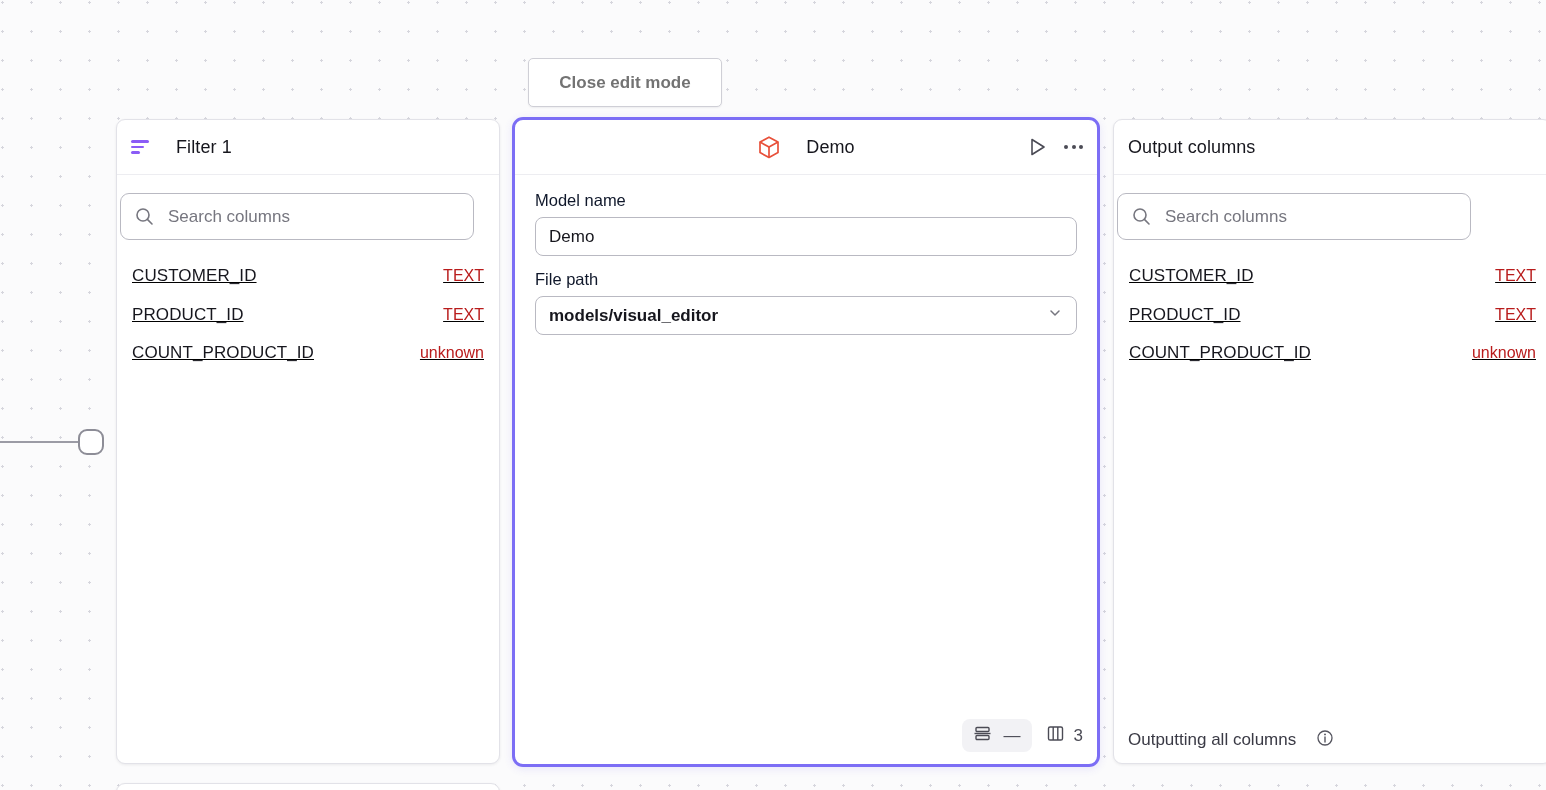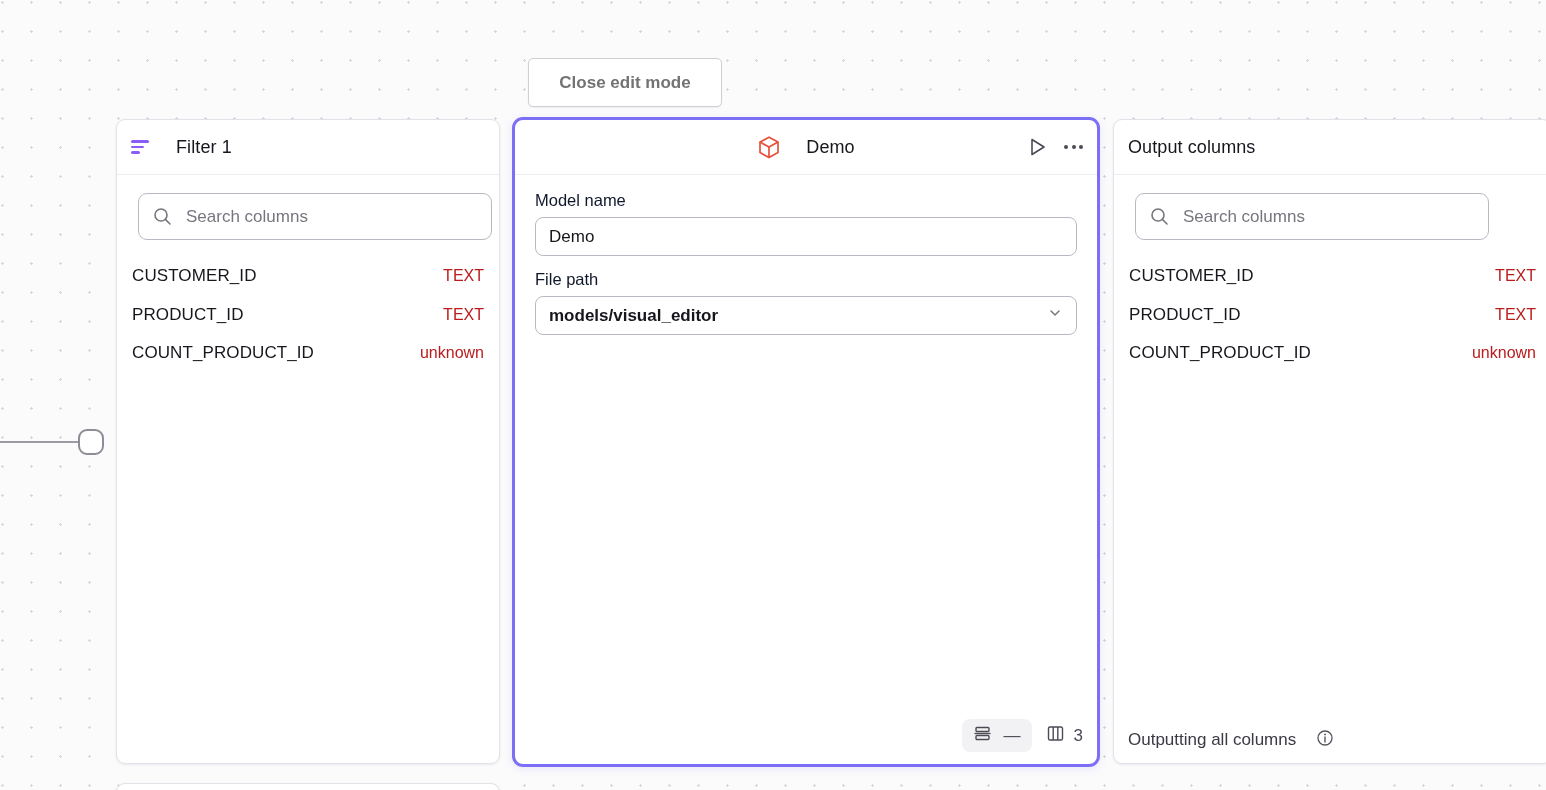--- a/index.html
+++ b/index.html
@@ -63,37 +63,38 @@
 
   
   #node-filter { left: 116px; top: 119px; width: 384px; height: 645px; }
   .filter-icon { width: 18px; margin-right: 14px; display:flex; flex-direction:column; gap:3px; }
   .filter-icon i { display:block; height:2.4px; background:#8b5cf6; border-radius:2px; }
   .filter-icon i:nth-child(1){ width:18px; }
   .filter-icon i:nth-child(2){ width:13px; }
   .filter-icon i:nth-child(3){ width:9px; }
 
   .search-box {
-    position: absolute; left: 21px; top: 18px;
+    position: absolute; left: 3px; top: 18px;
     width: 354px; height: 47px;
     border: 1px solid #b9b9c2;
     border-radius: 9px;
     background: #fff;
     display: flex; align-items: center;
     padding: 0 14px;
     cursor: text;
   }
   .search-box .mag { flex: 0 0 auto; margin-right: 14px; display:flex; }
   .search-box .ph { font-size: 17px; color: #76767f; }
 
   .col-list { position: absolute; left: 0; top: 82px; width: 100%; }
   .col-row {
     display: flex; align-items: center; justify-content: space-between;
     padding: 0 15px;
     height: 38.5px;
+    text-decoration: underline;
   }
   .col-name { font-size: 17px; color: #16161d; letter-spacing:.1px; }
   .col-type { font-size: 16px; color: #b91c1c; }
 
   
   #node-model {
     left: 512px; top: 117px; width: 588px; height: 650px;
     border: 3px solid #7c6ef5;
     border-radius: 11px;
     box-shadow: 0 2px 8px rgba(90,70,230,.12);

